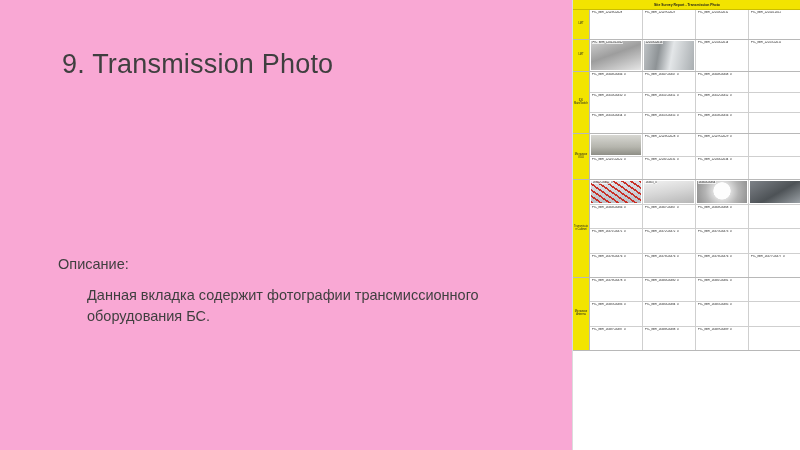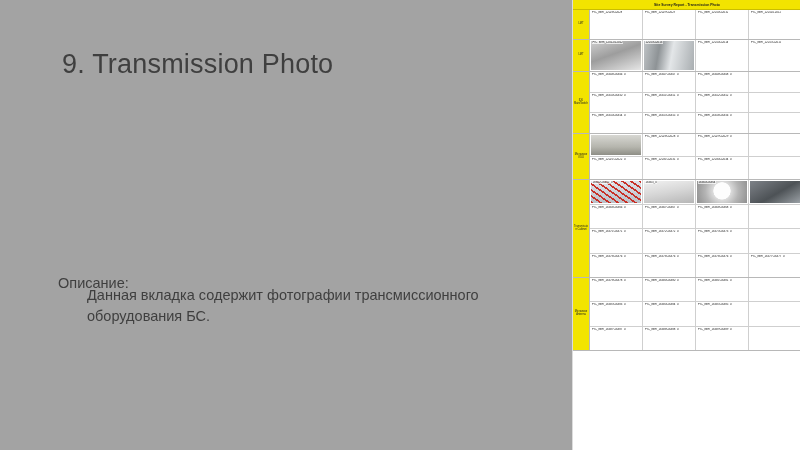--- a/index.html
+++ b/index.html
@@ -10,41 +10,40 @@
   body {
     width: 800px;
     height: 450px;
     overflow: hidden;
     font-family: "Liberation Sans", sans-serif;
     position: relative;
   }
   .slide {
     position: absolute;
     inset: 0;
-    background: #a3a3a3;
+    background: #f9a8d4;
   }
   
   .title {
     position: absolute;
     left: 62px;
     top: 48px;
     width: 420px;
     font-size: 27px;
     color: #3f3f3f;
     font-weight: 400;
     letter-spacing: 0.2px;
     line-height: 1.2;
   }
   .desc-label {
     position: absolute;
     left: 58px;
     top: 256px;
     font-size: 14.5px;
     color: #3f3f3f;
-    margin-top: 19px;
   }
   .desc-body {
     position: absolute;
     left: 58px;
     top: 285px;
     width: 400px;
     font-size: 14.5px;
     color: #3f3f3f;
     line-height: 1.42;
     margin-left: 29px;

